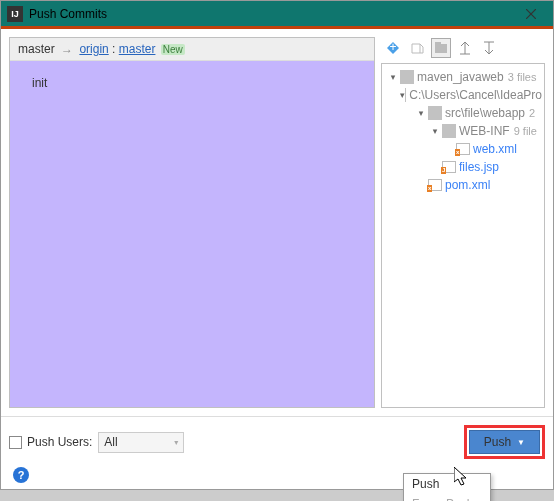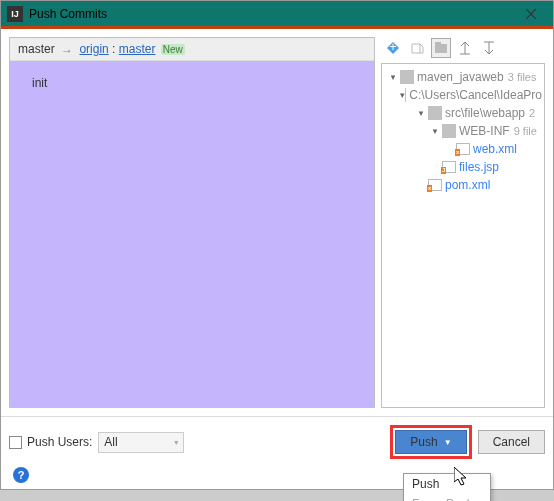--- a/index.html
+++ b/index.html
@@ -170,23 +170,20 @@
         <span class="chev">▾</span>
       </div>
     </div>
     <div class="btn-area">
       <div class="red-box">
         <div class="btn primary">
           <span>Push</span>
           <span class="chev">▼</span>
         </div>
       </div>
-      <div class="btn">
-        <span>Cancel</span>
-      </div>
     </div>
   </div>
   <div style="padding:0 8px 6px 8px">
     <div class="help-icon">?</div>
   </div>
 
 </div>
 
 <div class="dropdown">
   <div class="dd-item">Push</div>

